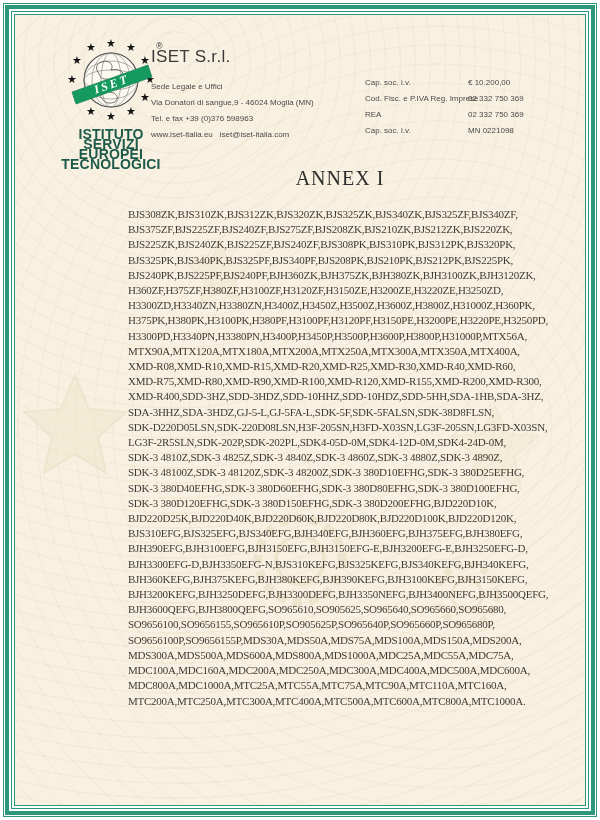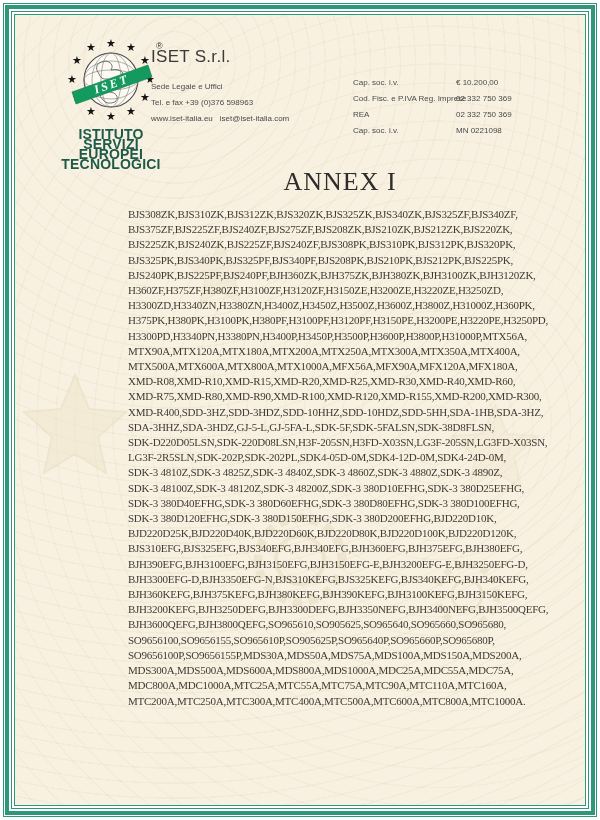--- a/index.html
+++ b/index.html
@@ -41,29 +41,29 @@
   .logo-caption{
     margin-top:2px;font-size:14px;font-weight:bold;letter-spacing:.2px;
     color:#1d5a4a;line-height:10px;
   }
   .company-block{position:absolute;left:136px;top:32px;width:190px;}
   .company-name{font-size:17px;color:#3a3a3a;letter-spacing:.3px;margin-bottom:12px;}
   .contact-line{font-size:8px;color:#4a4a4a;line-height:16px;white-space:nowrap;}
   .email{margin-left:7px;color:#4a4a4a;}
   .registry-block{position:absolute;left:338px;top:60px;width:230px;}
   .reg-row{display:flex;font-size:8px;color:#4a4a4a;line-height:16px;white-space:nowrap;}
-  .reg-label{width:103px;flex:none;}
+  .reg-label{width:103px;flex:none;margin-left:12px;}
   .reg-value{flex:none;}
 
   
   .annex-title{
     position:absolute;left:113px;top:152px;width:424px;z-index:1;
     text-align:center;
     font-family:"Liberation Serif","DejaVu Serif",serif;
-    font-size:26px;letter-spacing:1px;color:#2d2d2d;
+    font-size:20px;letter-spacing:1px;color:#2d2d2d;
   }
   .annex-list{
     position:absolute;left:113px;top:192px;width:430px;z-index:1;
     font-family:"Liberation Serif","DejaVu Serif",serif;
     font-size:11px;letter-spacing:-0.25px;line-height:15.2px;
     color:#3f3a33;
   }
   .annex-line{white-space:nowrap;}
 </style>
 </head>
@@ -122,20 +122,21 @@
         </svg>
         <div class="logo-caption">
           <div>ISTITUTO SERVIZI</div>
           <div>EUROPEI TECNOLOGICI</div>
         </div>
       </div>
 
       <div class="company-block">
         <div class="company-name">ISET S.r.l.</div>
         <div class="contact-line">Sede Legale e Uffici</div>
+        <div class="contact-line">Via Donatori di sangue,9 - 46024 Moglia (MN)</div>
         <div class="contact-line">Tel. e fax +39 (0)376 598963</div>
         <div class="contact-line">
           <span>www.iset-italia.eu</span><span class="email">iset@iset-italia.com</span>
         </div>
       </div>
 
       <div class="registry-block">
         <div class="reg-row">
           <span class="reg-label">Cap. soc. i.v.</span>
           <span class="reg-value">€ 10.200,00</span>
@@ -161,39 +162,39 @@
         <div class="annex-line">BJS308ZK,BJS310ZK,BJS312ZK,BJS320ZK,BJS325ZK,BJS340ZK,BJS325ZF,BJS340ZF,</div>
         <div class="annex-line">BJS375ZF,BJS225ZF,BJS240ZF,BJS275ZF,BJS208ZK,BJS210ZK,BJS212ZK,BJS220ZK,</div>
         <div class="annex-line">BJS225ZK,BJS240ZK,BJS225ZF,BJS240ZF,BJS308PK,BJS310PK,BJS312PK,BJS320PK,</div>
         <div class="annex-line">BJS325PK,BJS340PK,BJS325PF,BJS340PF,BJS208PK,BJS210PK,BJS212PK,BJS225PK,</div>
         <div class="annex-line">BJS240PK,BJS225PF,BJS240PF,BJH360ZK,BJH375ZK,BJH380ZK,BJH3100ZK,BJH3120ZK,</div>
         <div class="annex-line">H360ZF,H375ZF,H380ZF,H3100ZF,H3120ZF,H3150ZE,H3200ZE,H3220ZE,H3250ZD,</div>
         <div class="annex-line">H3300ZD,H3340ZN,H3380ZN,H3400Z,H3450Z,H3500Z,H3600Z,H3800Z,H31000Z,H360PK,</div>
         <div class="annex-line">H375PK,H380PK,H3100PK,H380PF,H3100PF,H3120PF,H3150PE,H3200PE,H3220PE,H3250PD,</div>
         <div class="annex-line">H3300PD,H3340PN,H3380PN,H3400P,H3450P,H3500P,H3600P,H3800P,H31000P,MTX56A,</div>
         <div class="annex-line">MTX90A,MTX120A,MTX180A,MTX200A,MTX250A,MTX300A,MTX350A,MTX400A,</div>
-        <div class="annex-line">MTX500A,MTX600A,MTX800A,MTX1000A,MFX56A,MFX90A,MFX120A,MFX180A,</div>
         <div class="annex-line">XMD-R08,XMD-R10,XMD-R15,XMD-R20,XMD-R25,XMD-R30,XMD-R40,XMD-R60,</div>
         <div class="annex-line">XMD-R75,XMD-R80,XMD-R90,XMD-R100,XMD-R120,XMD-R155,XMD-R200,XMD-R300,</div>
         <div class="annex-line">XMD-R400,SDD-3HZ,SDD-3HDZ,SDD-10HHZ,SDD-10HDZ,SDD-5HH,SDA-1HB,SDA-3HZ,</div>
         <div class="annex-line">SDA-3HHZ,SDA-3HDZ,GJ-5-L,GJ-5FA-L,SDK-5F,SDK-5FALSN,SDK-38D8FLSN,</div>
         <div class="annex-line">SDK-D220D05LSN,SDK-220D08LSN,H3F-205SN,H3FD-X03SN,LG3F-205SN,LG3FD-X03SN,</div>
         <div class="annex-line">LG3F-2R5SLN,SDK-202P,SDK-202PL,SDK4-05D-0M,SDK4-12D-0M,SDK4-24D-0M,</div>
         <div class="annex-line">SDK-3 4810Z,SDK-3 4825Z,SDK-3 4840Z,SDK-3 4860Z,SDK-3 4880Z,SDK-3 4890Z,</div>
         <div class="annex-line">SDK-3 48100Z,SDK-3 48120Z,SDK-3 48200Z,SDK-3 380D10EFHG,SDK-3 380D25EFHG,</div>
         <div class="annex-line">SDK-3 380D40EFHG,SDK-3 380D60EFHG,SDK-3 380D80EFHG,SDK-3 380D100EFHG,</div>
         <div class="annex-line">SDK-3 380D120EFHG,SDK-3 380D150EFHG,SDK-3 380D200EFHG,BJD220D10K,</div>
         <div class="annex-line">BJD220D25K,BJD220D40K,BJD220D60K,BJD220D80K,BJD220D100K,BJD220D120K,</div>
         <div class="annex-line">BJS310EFG,BJS325EFG,BJS340EFG,BJH340EFG,BJH360EFG,BJH375EFG,BJH380EFG,</div>
         <div class="annex-line">BJH390EFG,BJH3100EFG,BJH3150EFG,BJH3150EFG-E,BJH3200EFG-E,BJH3250EFG-D,</div>
         <div class="annex-line">BJH3300EFG-D,BJH3350EFG-N,BJS310KEFG,BJS325KEFG,BJS340KEFG,BJH340KEFG,</div>
         <div class="annex-line">BJH360KEFG,BJH375KEFG,BJH380KEFG,BJH390KEFG,BJH3100KEFG,BJH3150KEFG,</div>
         <div class="annex-line">BJH3200KEFG,BJH3250DEFG,BJH3300DEFG,BJH3350NEFG,BJH3400NEFG,BJH3500QEFG,</div>
         <div class="annex-line">BJH3600QEFG,BJH3800QEFG,SO965610,SO905625,SO965640,SO965660,SO965680,</div>
         <div class="annex-line">SO9656100,SO9656155,SO965610P,SO905625P,SO965640P,SO965660P,SO965680P,</div>
         <div class="annex-line">SO9656100P,SO9656155P,MDS30A,MDS50A,MDS75A,MDS100A,MDS150A,MDS200A,</div>
         <div class="annex-line">MDS300A,MDS500A,MDS600A,MDS800A,MDS1000A,MDC25A,MDC55A,MDC75A,</div>
+        <div class="annex-line">MDC100A,MDC160A,MDC200A,MDC250A,MDC300A,MDC400A,MDC500A,MDC600A,</div>
         <div class="annex-line">MDC800A,MDC1000A,MTC25A,MTC55A,MTC75A,MTC90A,MTC110A,MTC160A,</div>
         <div class="annex-line">MTC200A,MTC250A,MTC300A,MTC400A,MTC500A,MTC600A,MTC800A,MTC1000A.</div>
       </div>
 
   </div>
 </div>
 
 </body></html>

